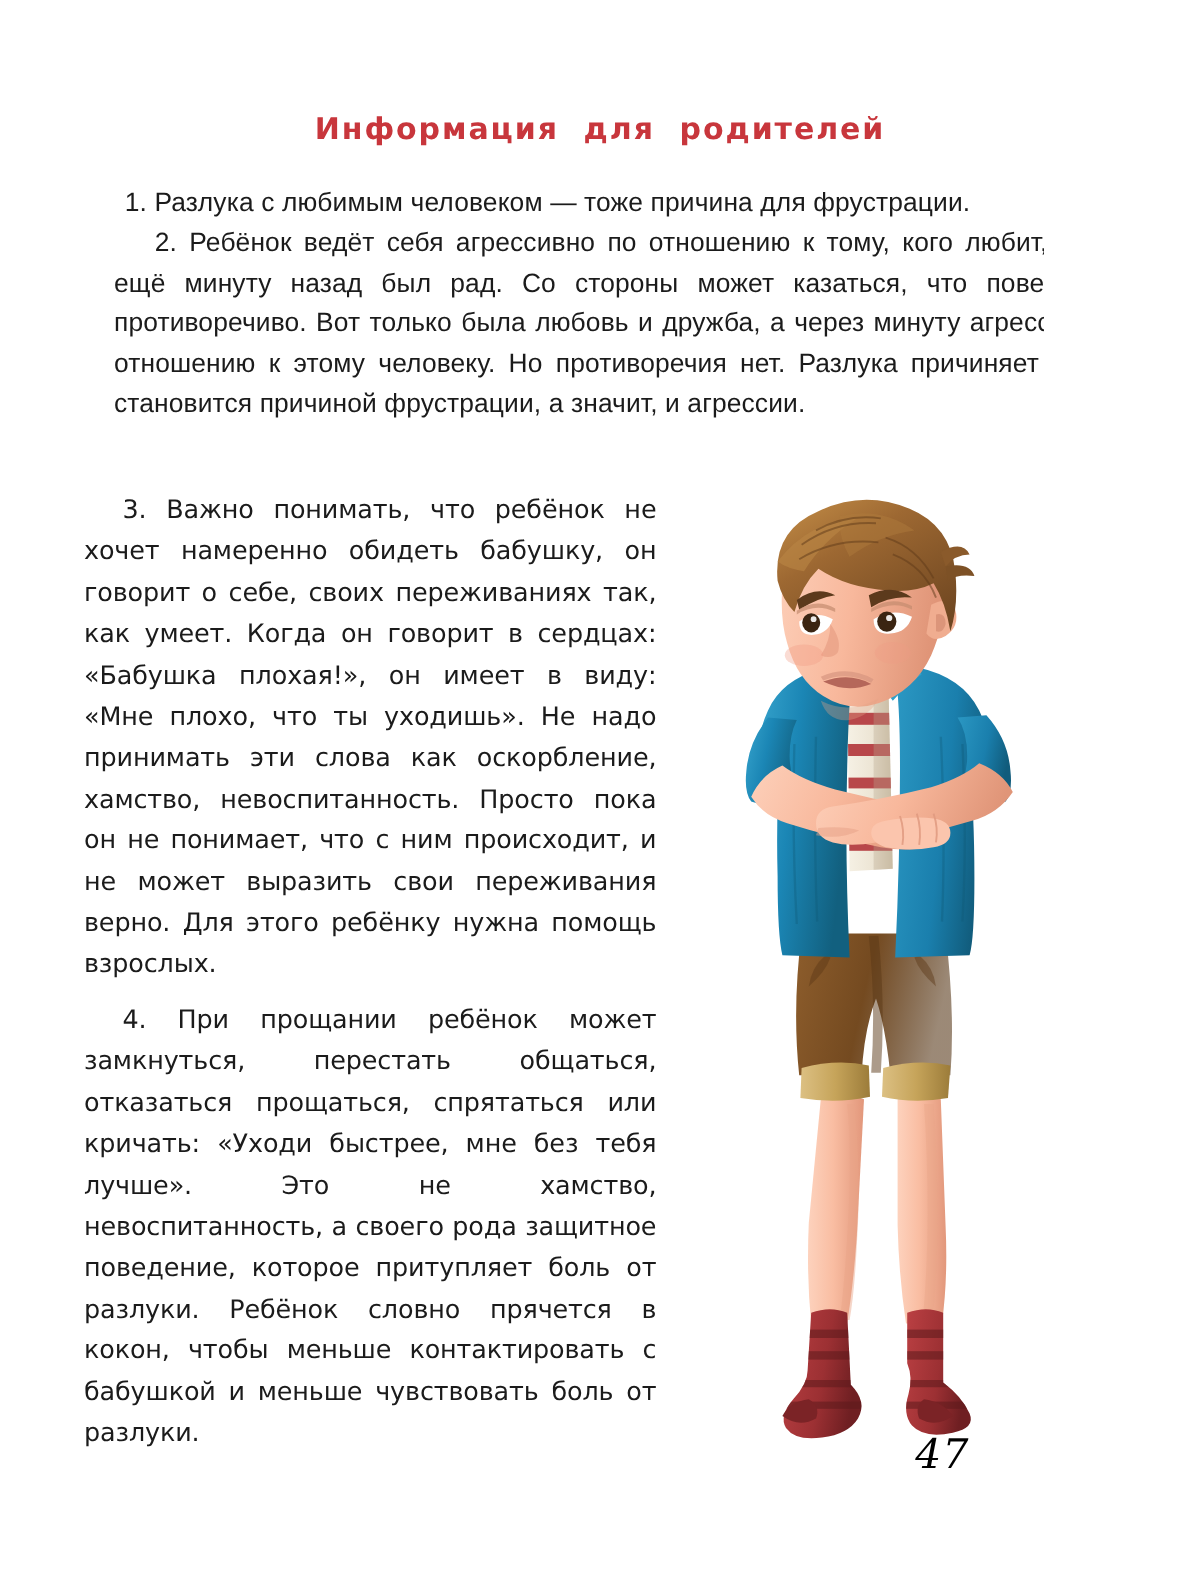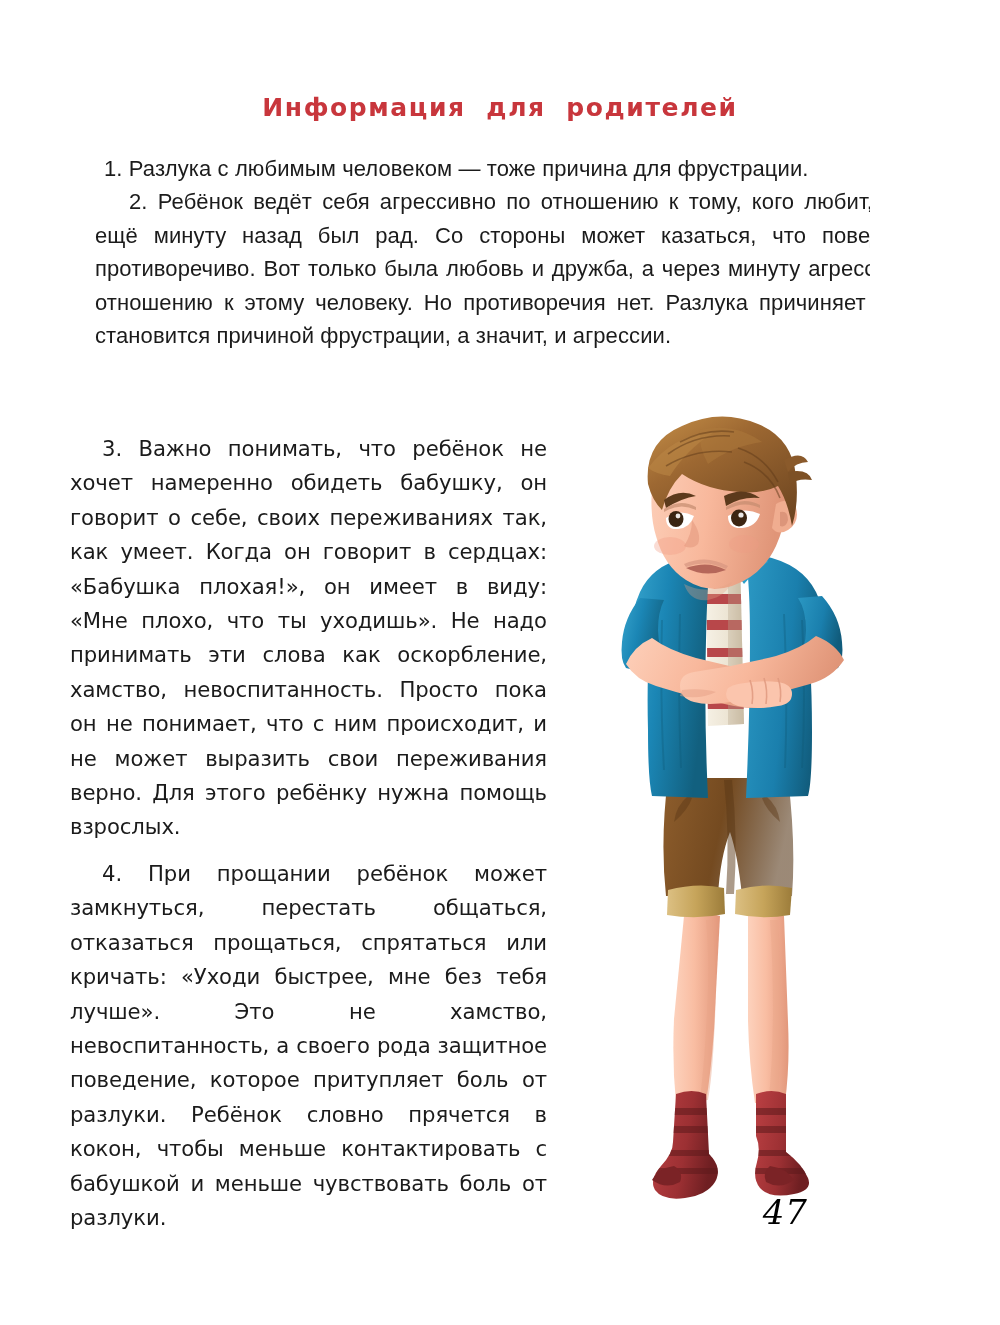--- a/index.html
+++ b/index.html
@@ -54,21 +54,21 @@
     letter-spacing: 0.1px;
     -webkit-hyphens: none;
     hyphens: none;
   }
   .wide-block p + p { margin-top: 0; margin-left: 25px; }
 
   
   .narrow-block {
     position: absolute;
     left: 70px;
-    top: 432px;
+    top: 408px;
     width: 477px;
   }
   .narrow-block p {
     margin: 0;
     font-family: "DejaVu Sans", sans-serif;
     font-size: 21.2px;
     line-height: 34.4px;
     color: #1b1b1b;
     text-align: justify;
     text-indent: 32px;

